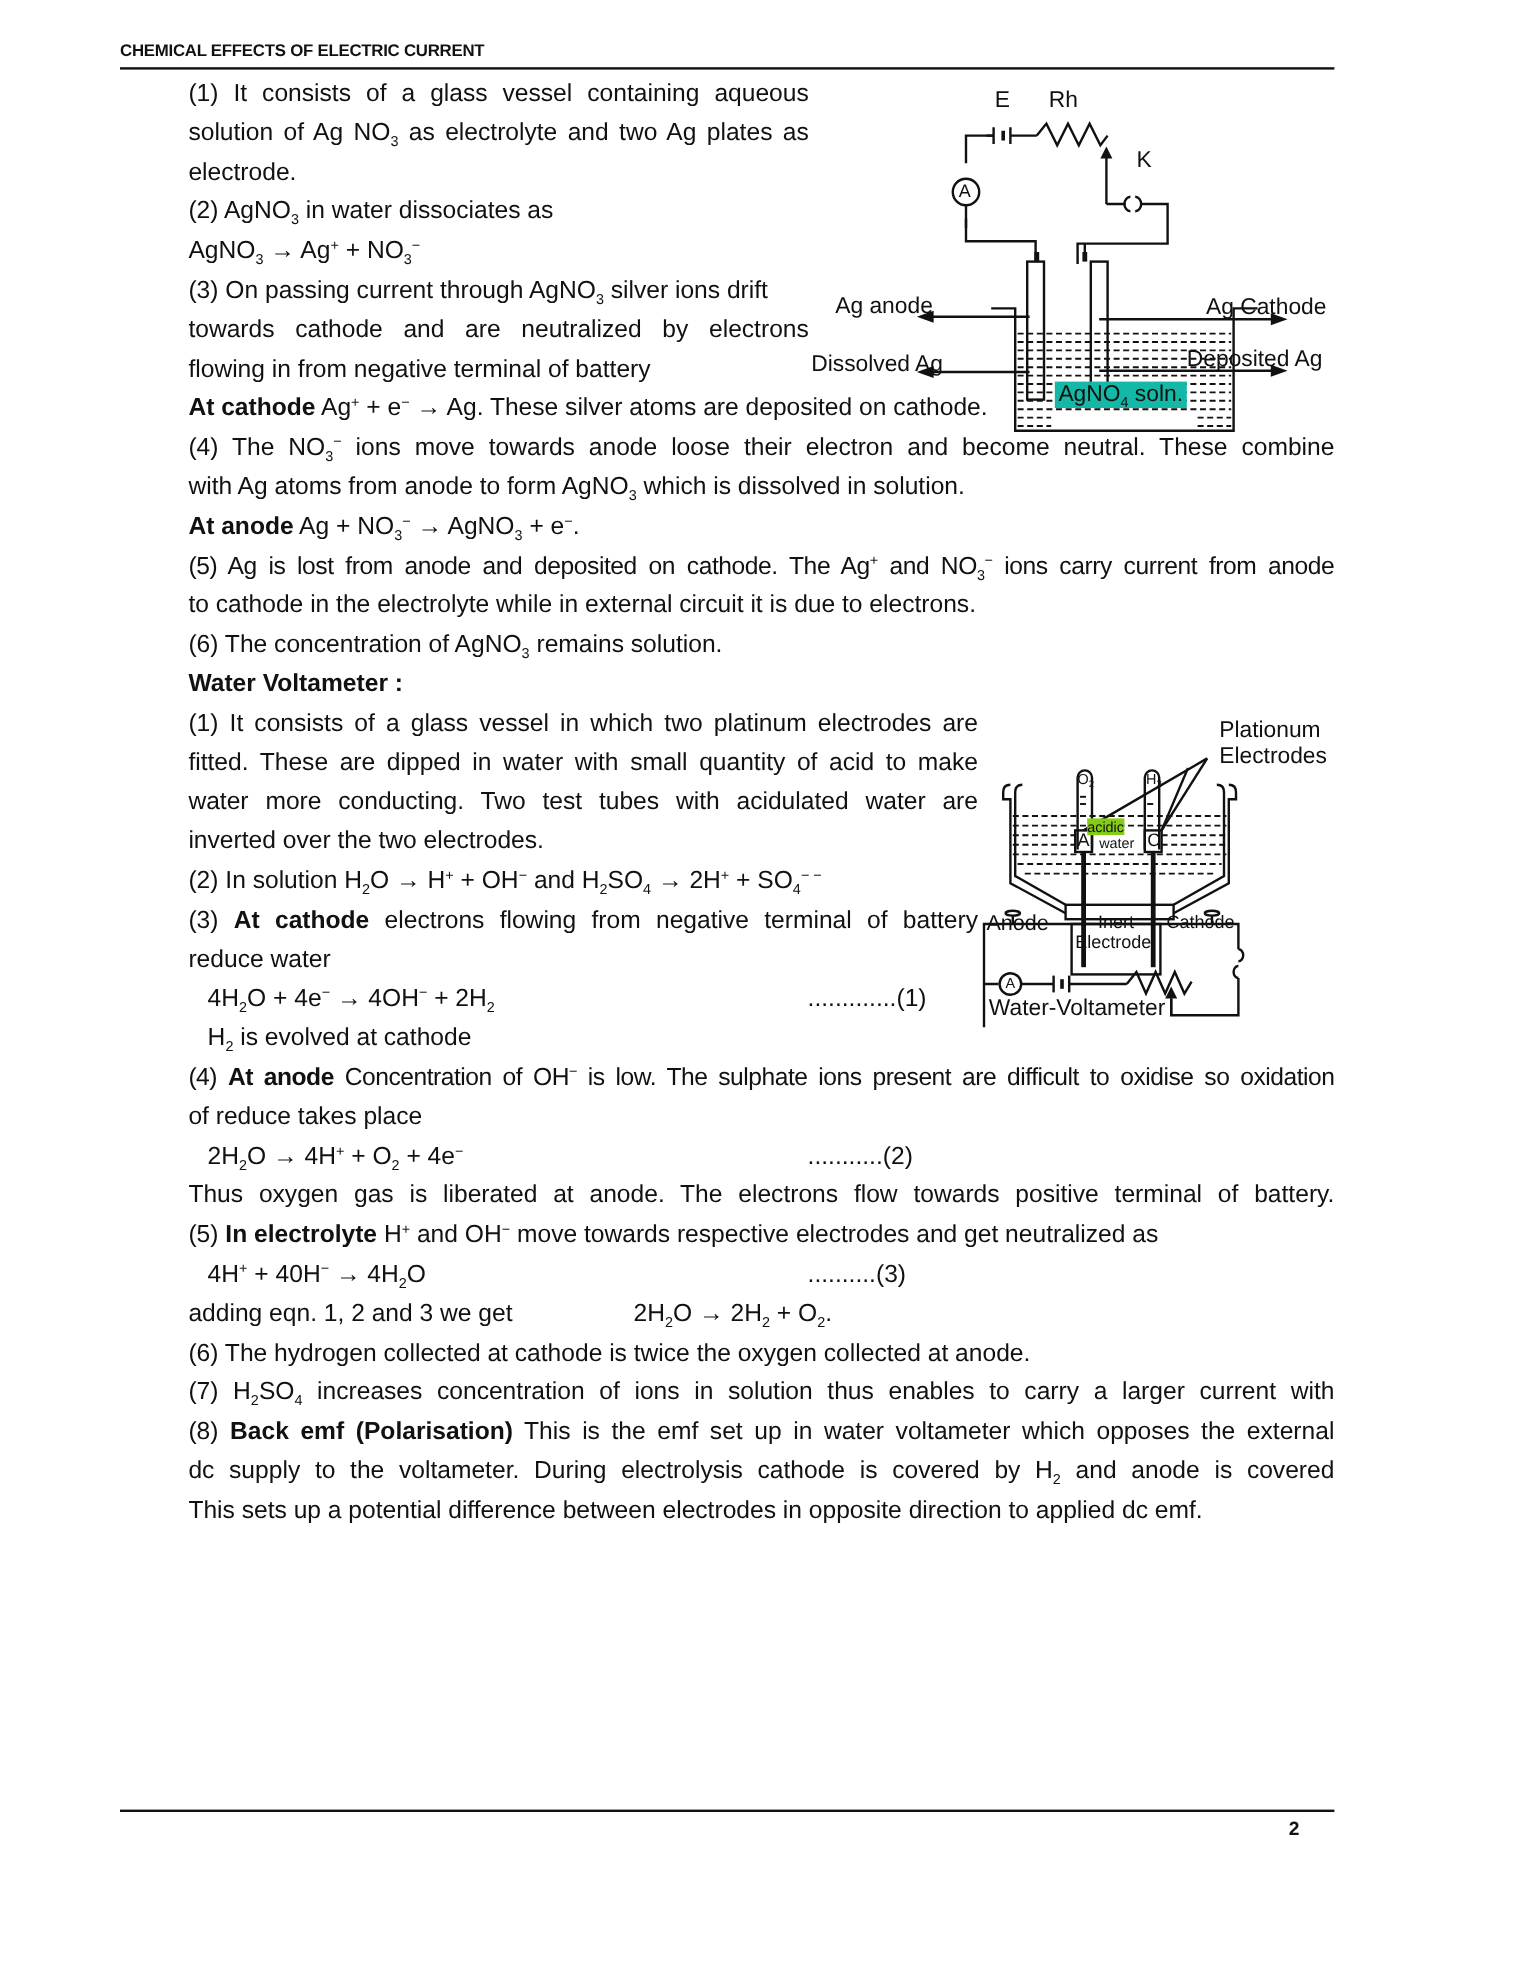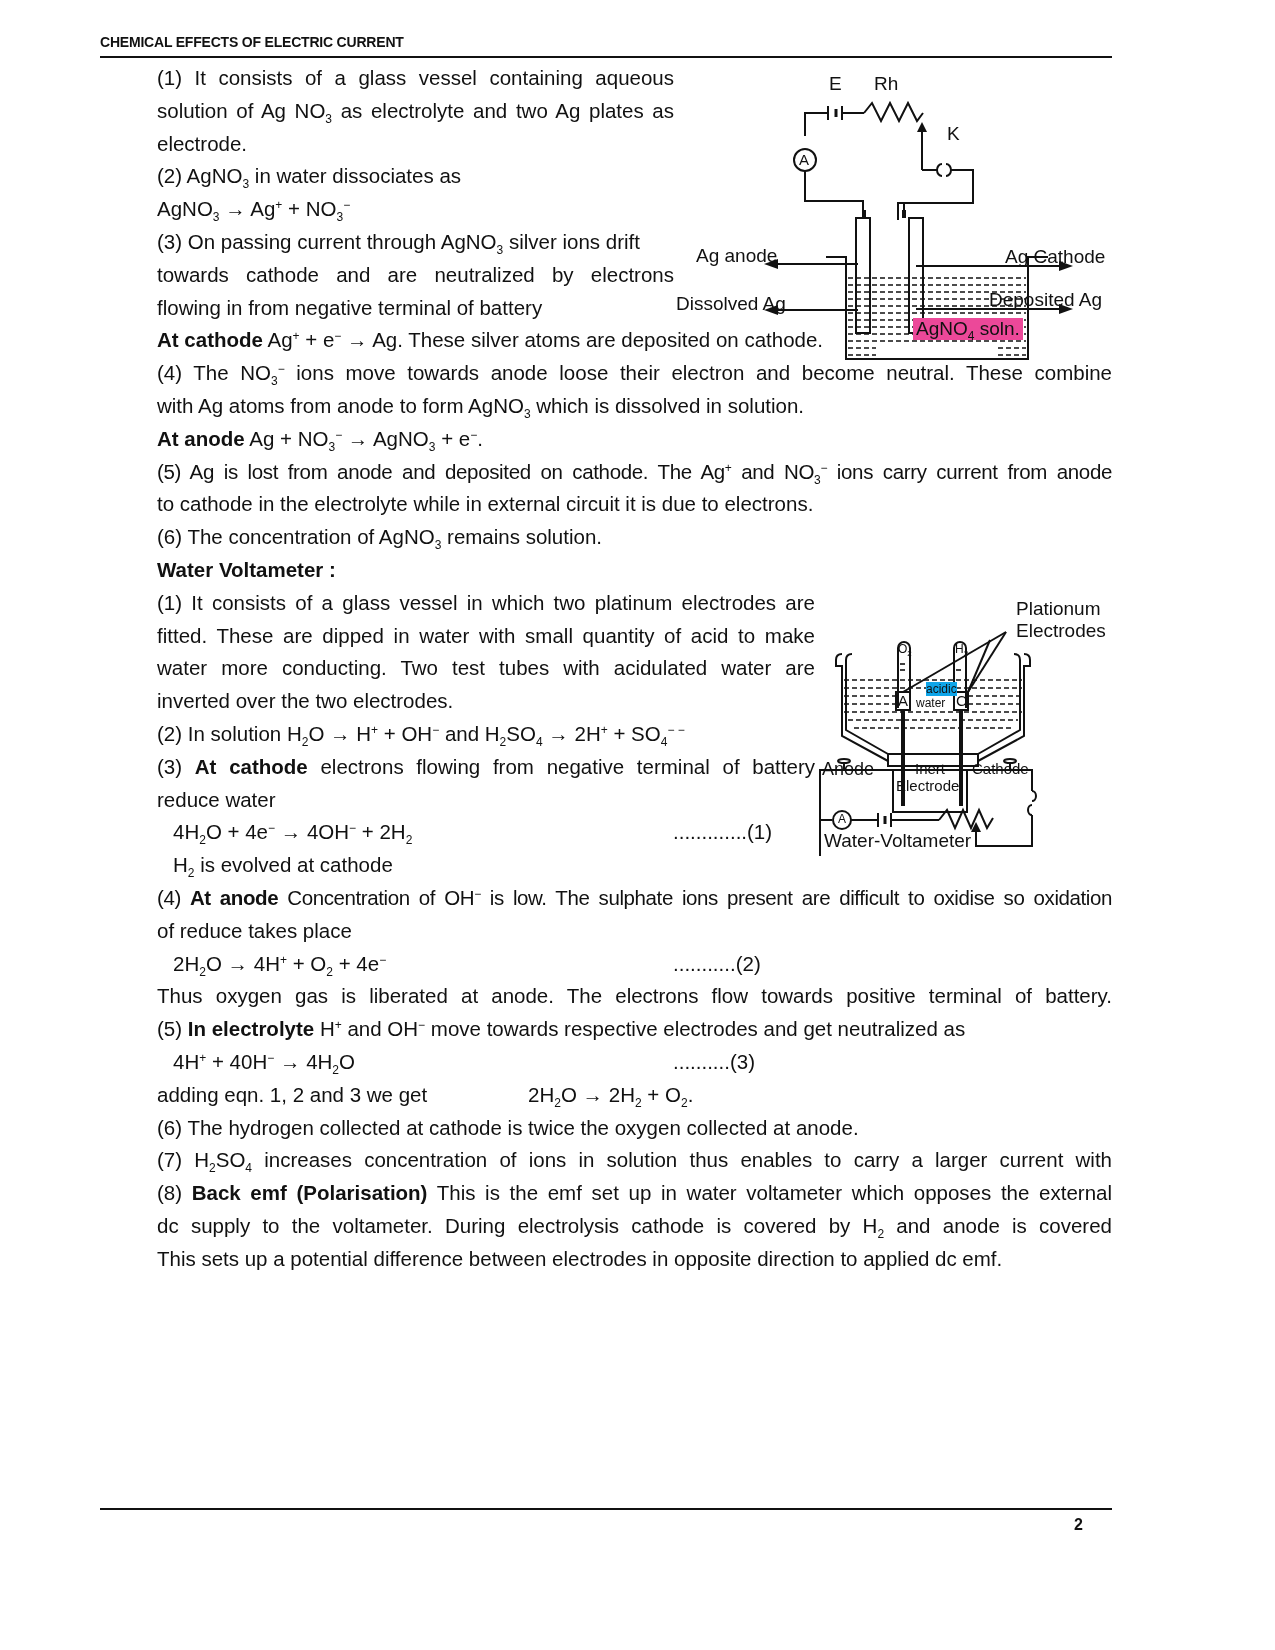--- a/index.html
+++ b/index.html
@@ -94,21 +94,21 @@
     </g>
   </svg>
   <span class="diag-label" style="left:153px; top:3px;">E</span>
   <span class="diag-label" style="left:198px; top:3px;">Rh</span>
   <span class="diag-label" style="left:271px; top:53px;">K</span>
   <span class="diag-small" style="left:123px; top:81px;">A</span>
   <span class="diag-label" style="left:20px; top:175px;">Ag anode</span>
   <span class="diag-label" style="left:329px; top:176px;">Ag Cathode</span>
   <span class="diag-label" style="left:0px; top:223px;">Dissolved Ag</span>
   <span class="diag-label" style="left:313px; top:219px;">Deposited Ag</span>
-  <span class="diag-label" style="left:203px; top:248px; background:#ec4899; padding:0 3px;margin-left:34px;"><span>AgNO</span><sub>4</sub><span> soln.</span></span>
+  <span class="diag-label" style="left:203px; top:248px; background:#14b8a6; padding:0 3px;"><span>AgNO</span><sub>4</sub><span> soln.</span></span>
 </div>
 
 <div class="diagram" style="left:818px; top:596px; width:300px; height:262px;">
   <svg width="300" height="262" viewBox="0 0 300 262">
     <g fill="none" stroke="#111" stroke-width="2">
 
       <path d="M24,58 q-6,0 -6,6 l0,6 l6,0 l0,70 l46,25"></path>
       <path d="M34,58 q-6,0 -6,6 l0,70 l42,24"></path>
       <path d="M206,58 q6,0 6,6 l0,6 l-6,0 l0,70 l-46,25"></path>
       <path d="M196,58 q6,0 6,6 l0,70 l-42,24"></path>
@@ -165,21 +165,21 @@
       <line x1="36" y1="132" x2="194" y2="132"></line>
       <line x1="82" y1="68" x2="90" y2="68"></line>
       <line x1="82" y1="74" x2="90" y2="74"></line>
       <line x1="138" y1="74" x2="146" y2="74"></line>
     </g>
   </svg>
   <span class="diag-label" style="left:198px; top:2px;">Plationum</span>
   <span class="diag-label" style="left:198px; top:24px;">Electrodes</span>
   <span class="diag-tiny" style="left:80px; top:46px;"><span>O</span><sub style="font-size:8px;vertical-align:-3px;">2</sub></span>
   <span class="diag-tiny" style="left:137px; top:46px;"><span>H</span><sub style="font-size:8px;vertical-align:-3px;">2</sub></span>
-  <span class="diag-tiny" style="left:108px; top:86px; background:#0ea5e9;">acidic</span>
+  <span class="diag-tiny" style="left:88px; top:86px; background:#84cc16;">acidic</span>
   <span class="diag-tiny" style="left:98px; top:100px; background:#fff;">water</span>
   <span class="diag-small" style="left:80px; top:96px;">A</span>
   <span class="diag-small" style="left:138px; top:96px;">C</span>
   <span class="diag-label" style="left:4px; top:163px; font-size:18px;">Anode</span>
   <span class="diag-small" style="left:97px; top:164px;">Inert</span>
   <span class="diag-small" style="left:78px; top:181px;">Electrode</span>
   <span class="diag-small" style="left:154px; top:164px;">Cathode</span>
   <span class="diag-tiny" style="left:20px; top:216px;">A</span>
   <span class="diag-label" style="left:6px; top:234px;">Water-Voltameter</span>
 </div>

